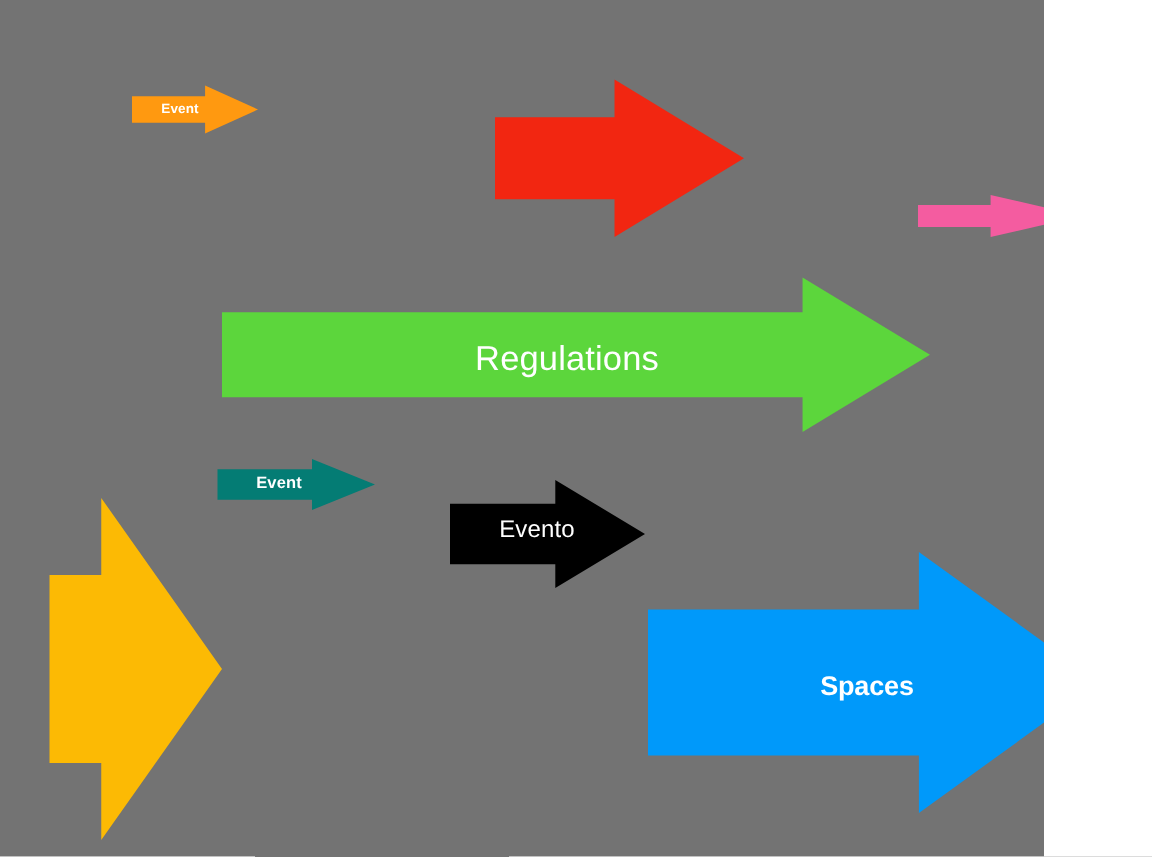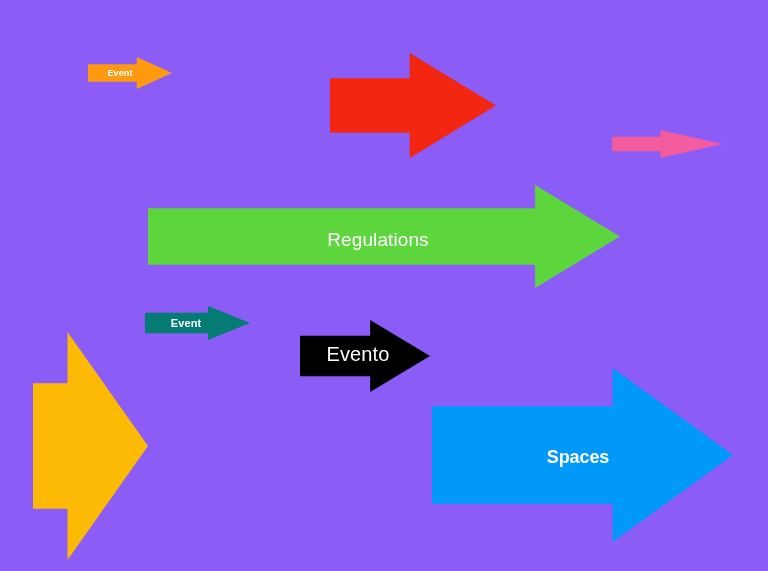--- a/index.html
+++ b/index.html
@@ -27,50 +27,50 @@
   .arrow-label {
     position: absolute;
     color: #ffffff;
     white-space: nowrap;
     text-align: center;
     pointer-events: none;
     line-height: 1;
     transform: translate(-50%, -50%);
   }
   .lbl-regulations {
-    font-size: 19px;
+    font-size: 23px;
     font-weight: 400;
     letter-spacing: 0.1px;
   }
   .lbl-spaces {
     font-size: 18px;
     font-weight: 700;
     letter-spacing: -0.1px;
     text-align: center;
   }
   .lbl-evento {
-    font-size: 20px;
+    font-size: 16px;
     font-weight: 400;
     letter-spacing: 0.1px;
   }
   .lbl-event-teal {
     font-size: 11px;
     font-weight: 700;
     letter-spacing: 0.1px;
   }
   .lbl-event-orange {
     font-size: 9px;
     font-weight: 700;
     letter-spacing: 0.1px;
   }
 </style>
 </head>
 <body>
 
-<div id="canvas" style="width: 768px; height: 571px; background: #8b5cf6;">
+<div id="canvas" style="width: 696px; height: 571px; background: #737373;">
     <svg class="arrow-shape" width="84" height="32" viewBox="0 0 84 32" style="left: 88px; top: 57px;">
       <polygon points="0.00,7.20 48.72,7.20 48.72,0.00 84.00,16.00 48.72,32.00 48.72,24.80 0.00,24.80" fill="#ff9910"></polygon>
     </svg>
     <div class="arrow-label lbl-event-orange" style="left: 120px; top: 73px; color: rgb(255, 255, 255);">Event</div>
     <svg class="arrow-shape" width="166" height="105" viewBox="0 0 166 105" style="left: 330px; top: 53px;">
       <polygon points="0.00,25.20 79.68,25.20 79.68,0.00 166.00,52.50 79.68,105.00 79.68,79.80 0.00,79.80" fill="#f22611"></polygon>
     </svg>
     <svg class="arrow-shape" width="110" height="28" viewBox="0 0 110 28" style="left: 612px; top: 130px;">
       <polygon points="0.00,6.72 48.40,6.72 48.40,0.00 110.00,14.00 48.40,28.00 48.40,21.28 0.00,21.28" fill="#f45ca0"></polygon>
     </svg>

